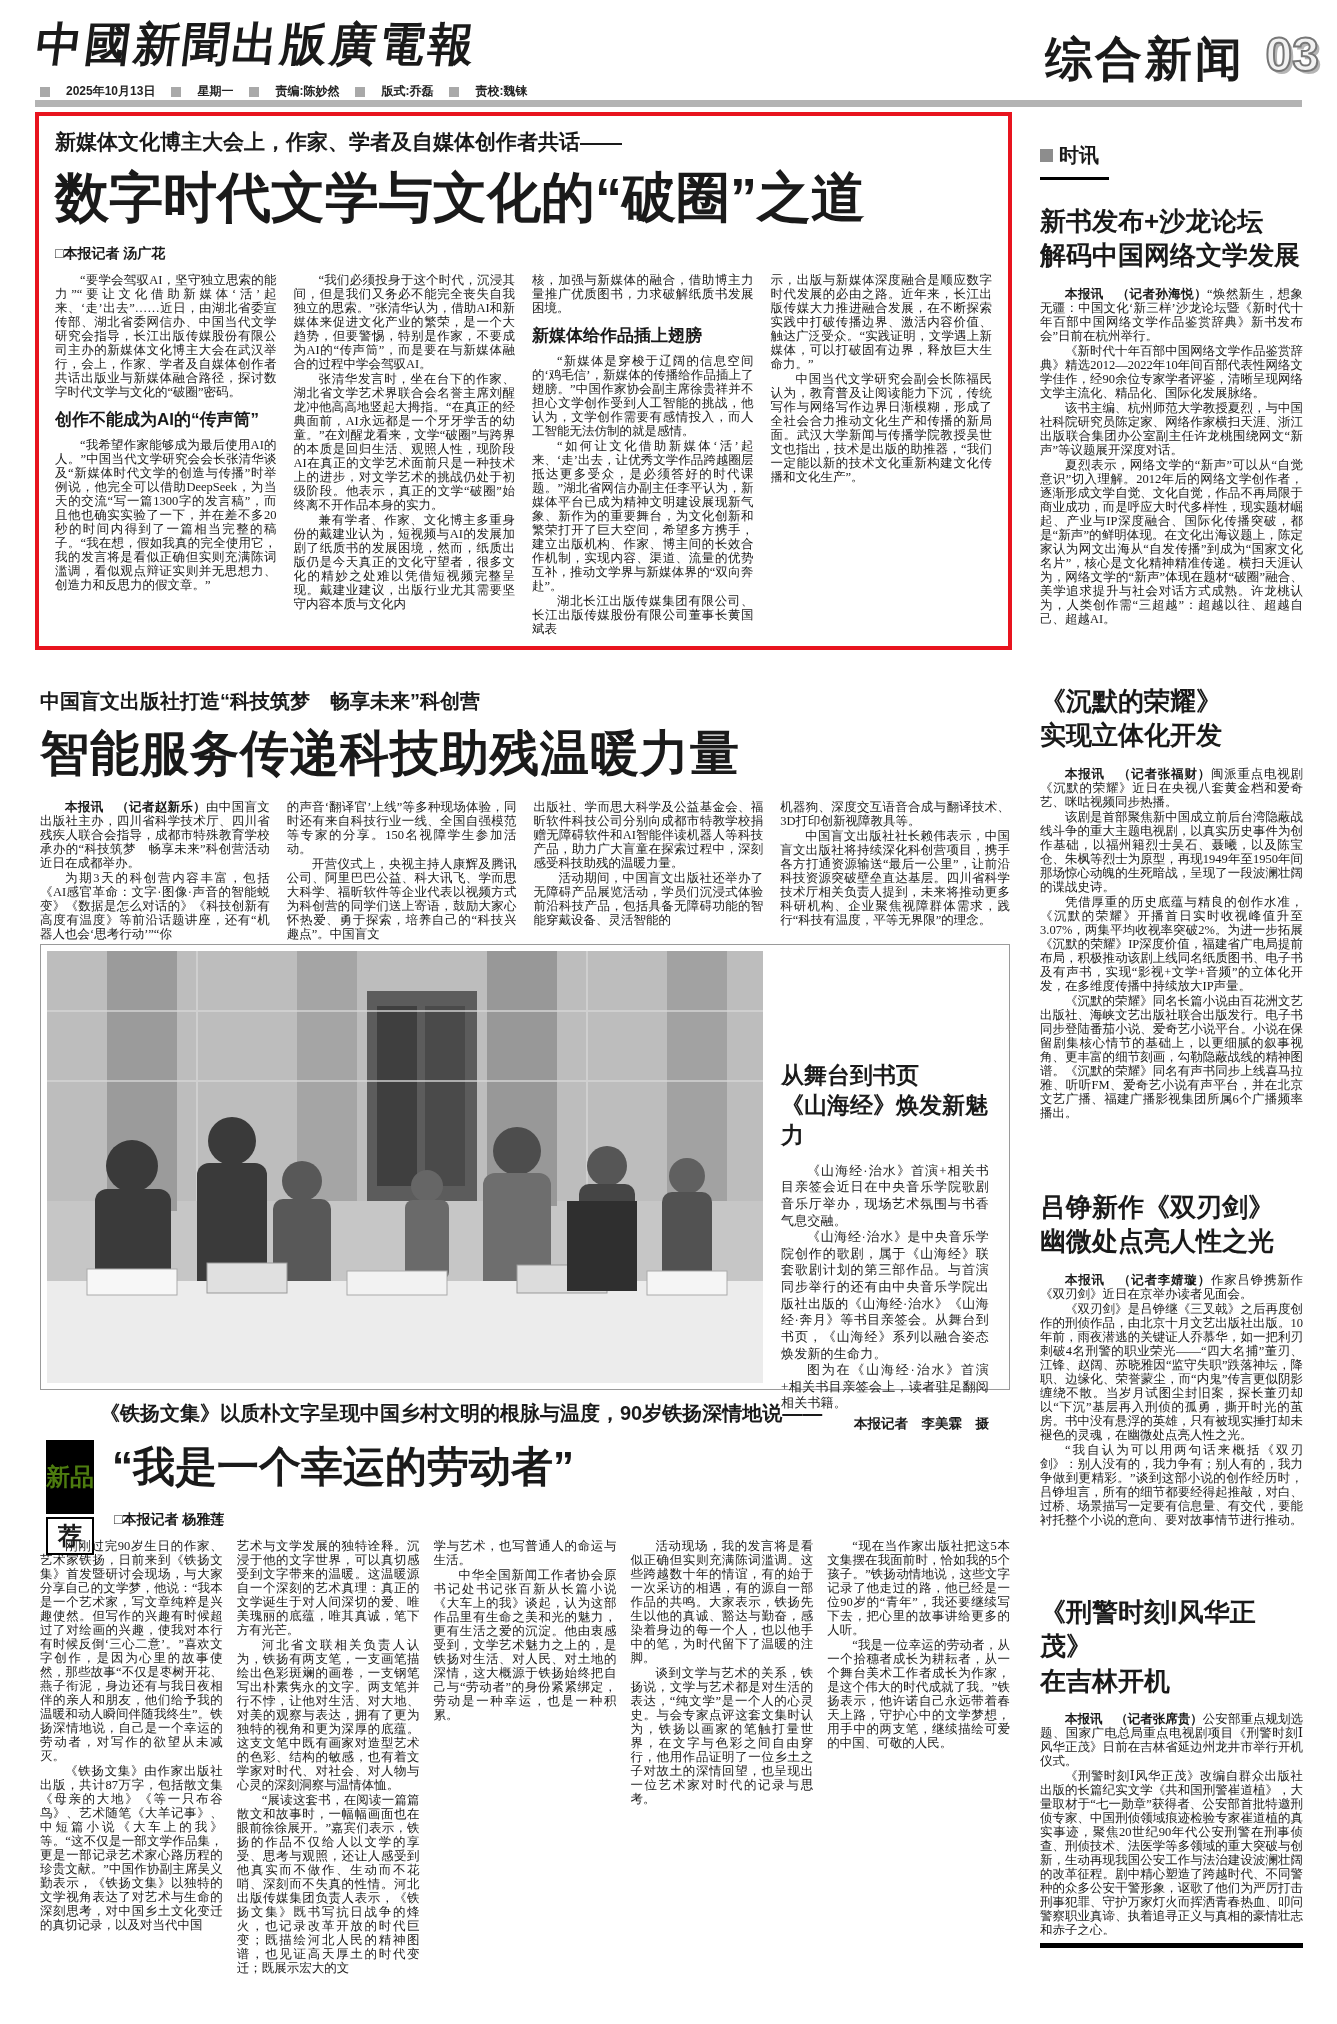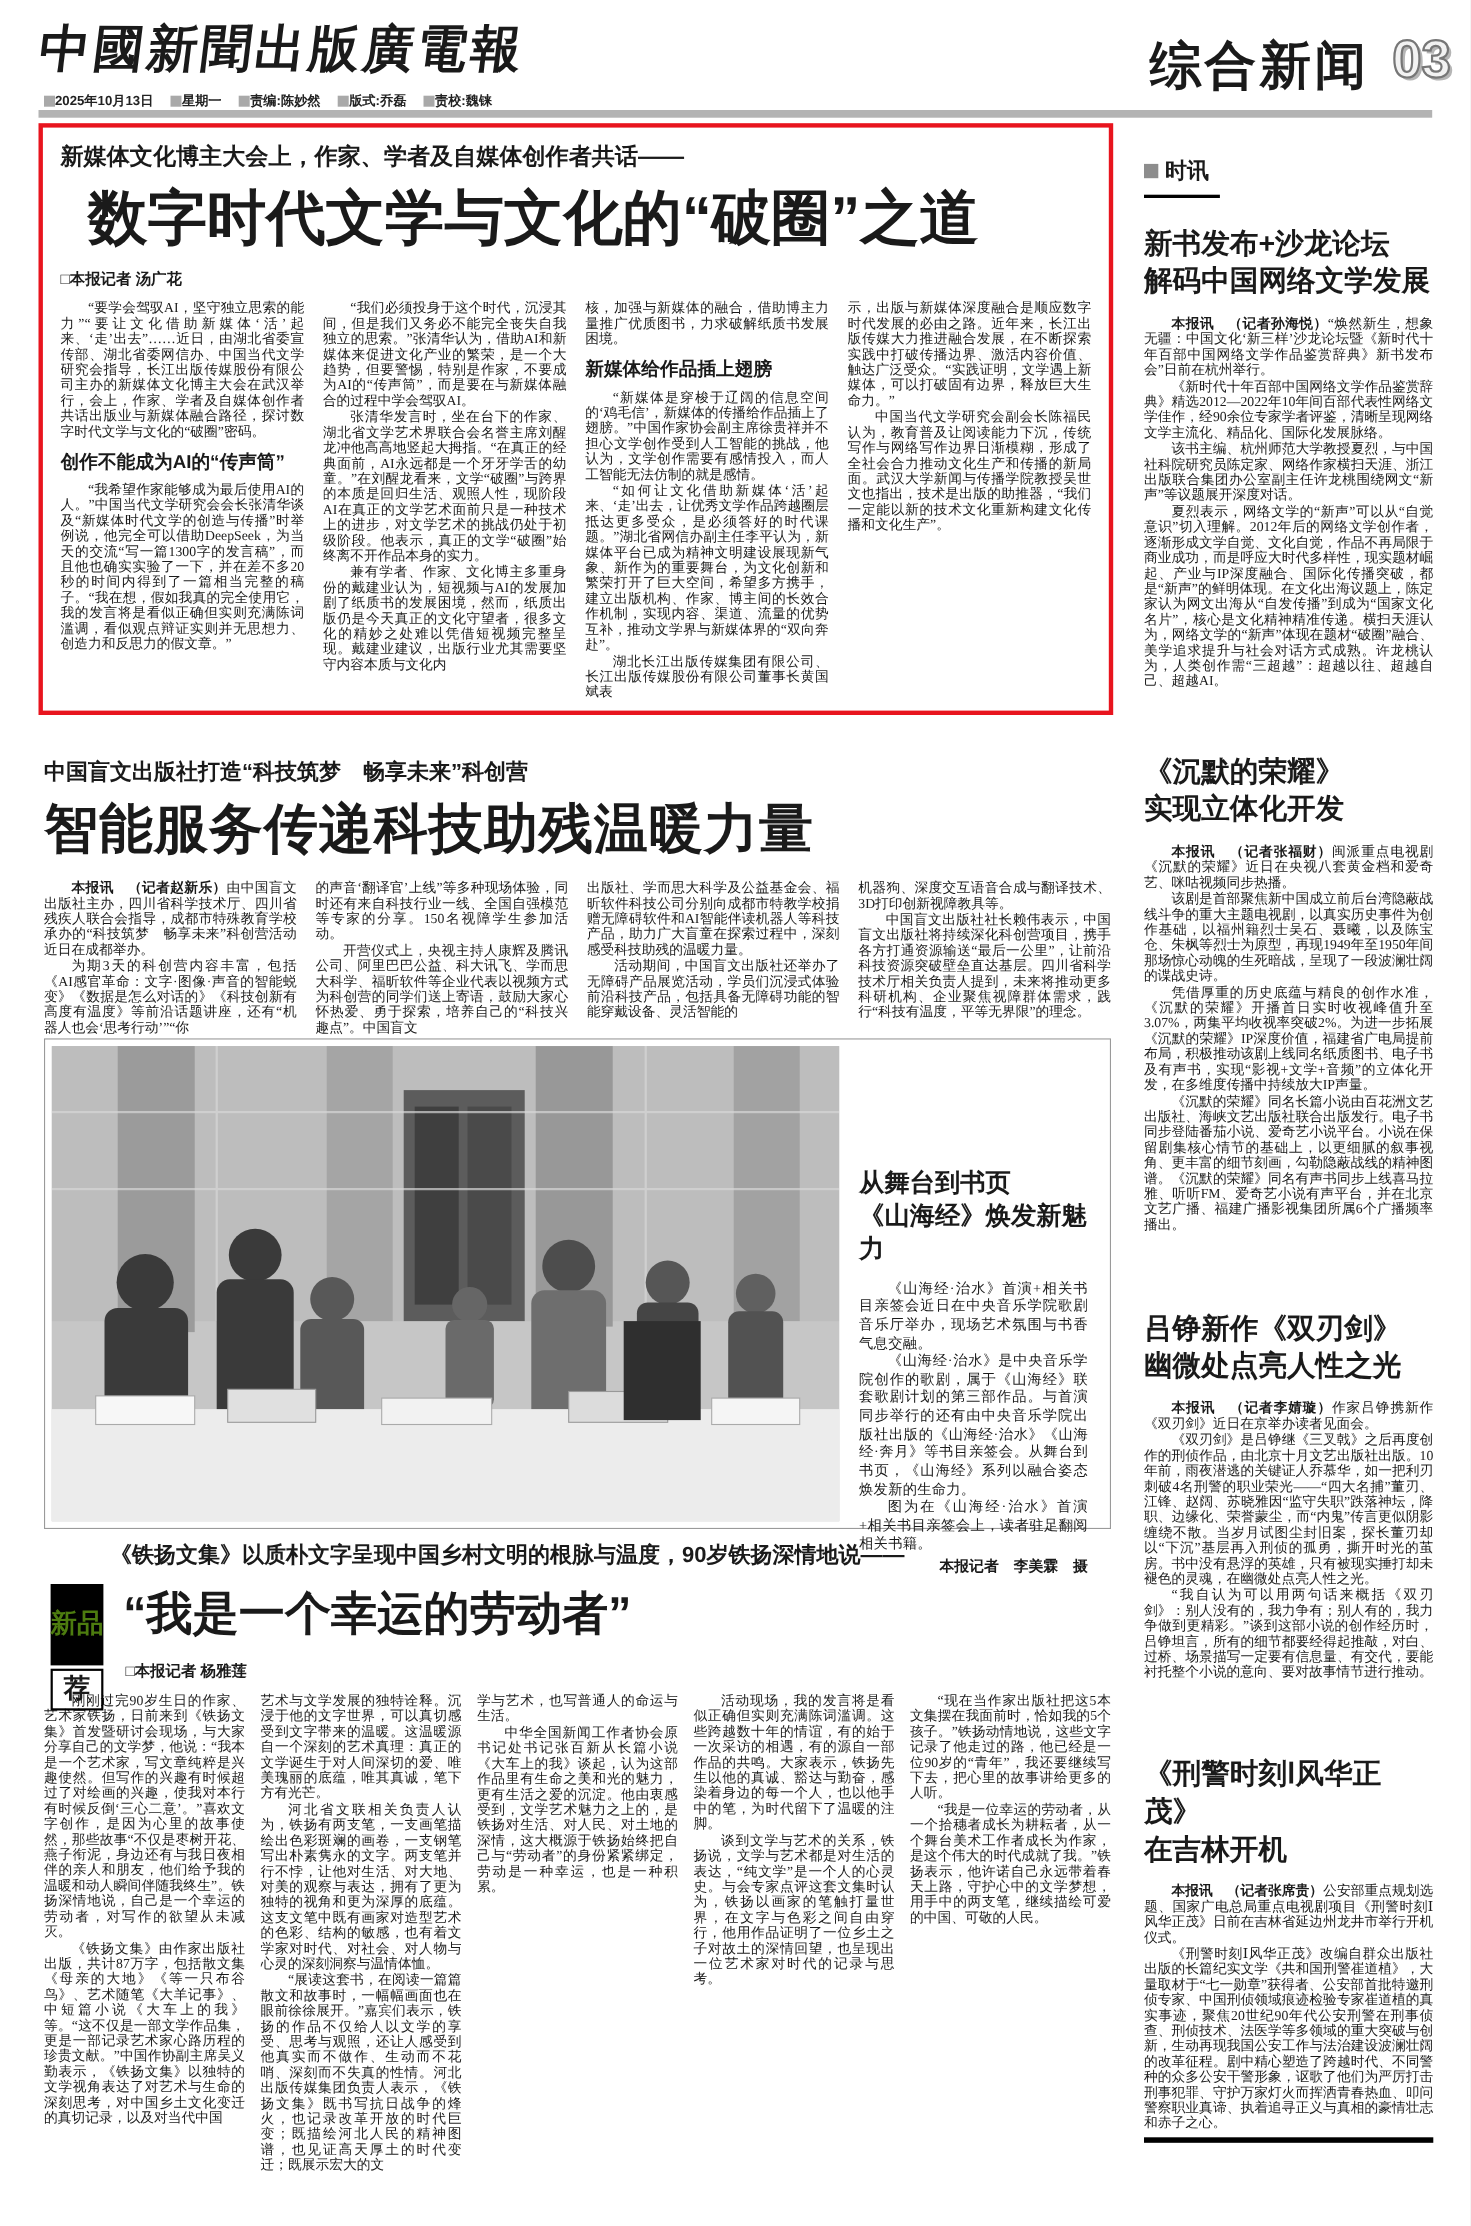--- a/index.html
+++ b/index.html
@@ -4,41 +4,41 @@
 <style>
   html,body{margin:0;padding:0;background:#e9e9e9;}
   .page{position:relative;width:1337px;height:2024px;background:#ffffff;margin:0 auto;
         font-family:"Liberation Serif","DejaVu Serif",serif;color:#1a1a1a;overflow:hidden;}
 
   
   .logo{position:absolute;left:36px;top:14px;font:700 46px "DejaVu Serif",serif;
         transform:skewX(-7deg);letter-spacing:3px;white-space:nowrap;}
   .dateline{position:absolute;left:40px;top:83px;display:flex;gap:16px;
         font:700 12px "Liberation Sans",sans-serif;color:#222;align-items:center;}
-  .dl-item{display:flex;align-items:center;gap:0;}
+  .dl-item{display:flex;align-items:center;gap:16px;}
   .sq{width:10px;height:10px;background:#a9a9a9;display:inline-block;}
   .section-title{position:absolute;top:28px;right:92px;font:900 47px "Liberation Sans",sans-serif;
         letter-spacing:3px;}
   .page-no{position:absolute;top:27px;right:18px;font:900 48px "Liberation Sans",sans-serif;
         color:#f2f2f2;-webkit-text-stroke:2px #777;text-shadow:3px 3px 0 #b5b5b5;}
   .graybar{position:absolute;left:35px;top:100px;width:1267px;height:7px;background:#b3b3b3;}
 
   
   .cols{display:flex;gap:17px;overflow:hidden;}
   .col{flex:1;font-size:12.5px;line-height:1.12;text-align:justify;overflow:hidden;}
   .col p{margin:0 0 1px;text-indent:2em;}
   .col p.cont{text-indent:0;}
   .subhd{font:700 17px "Liberation Sans",sans-serif;margin:9px 0 7px;text-indent:0;}
   .li{font-family:"Liberation Sans",sans-serif;font-weight:700;}
 
   
   .lead{position:absolute;left:35px;top:112px;width:977px;height:538px;box-sizing:border-box;
         border:4px solid #e8141e;padding:10px 16px 8px;overflow:hidden;background:#fff;}
   .lead .kicker{font:700 21px "Liberation Sans",sans-serif;margin:2px 0 6px;}
-  .lead .headline{font:900 54px "Liberation Sans",sans-serif;white-space:nowrap;letter-spacing:0;margin-left:25px;}
+  .lead .headline{font:900 54px "Liberation Sans",sans-serif;white-space:nowrap;letter-spacing:0;}
   .lead .byline{font:700 14px "Liberation Sans",sans-serif;margin:10px 0 10px;}
   .lead .cols{height:398px;}
 
   
   .mid{position:absolute;left:40px;top:688px;width:970px;overflow:hidden;}
   .mid .kicker{font:700 20px "Liberation Sans",sans-serif;}
   .mid .headline{font:900 49px "Liberation Sans",sans-serif;margin-top:6px;letter-spacing:1px;white-space:nowrap;}
   .mid .cols{margin-top:13px;height:178px;}
 
   

